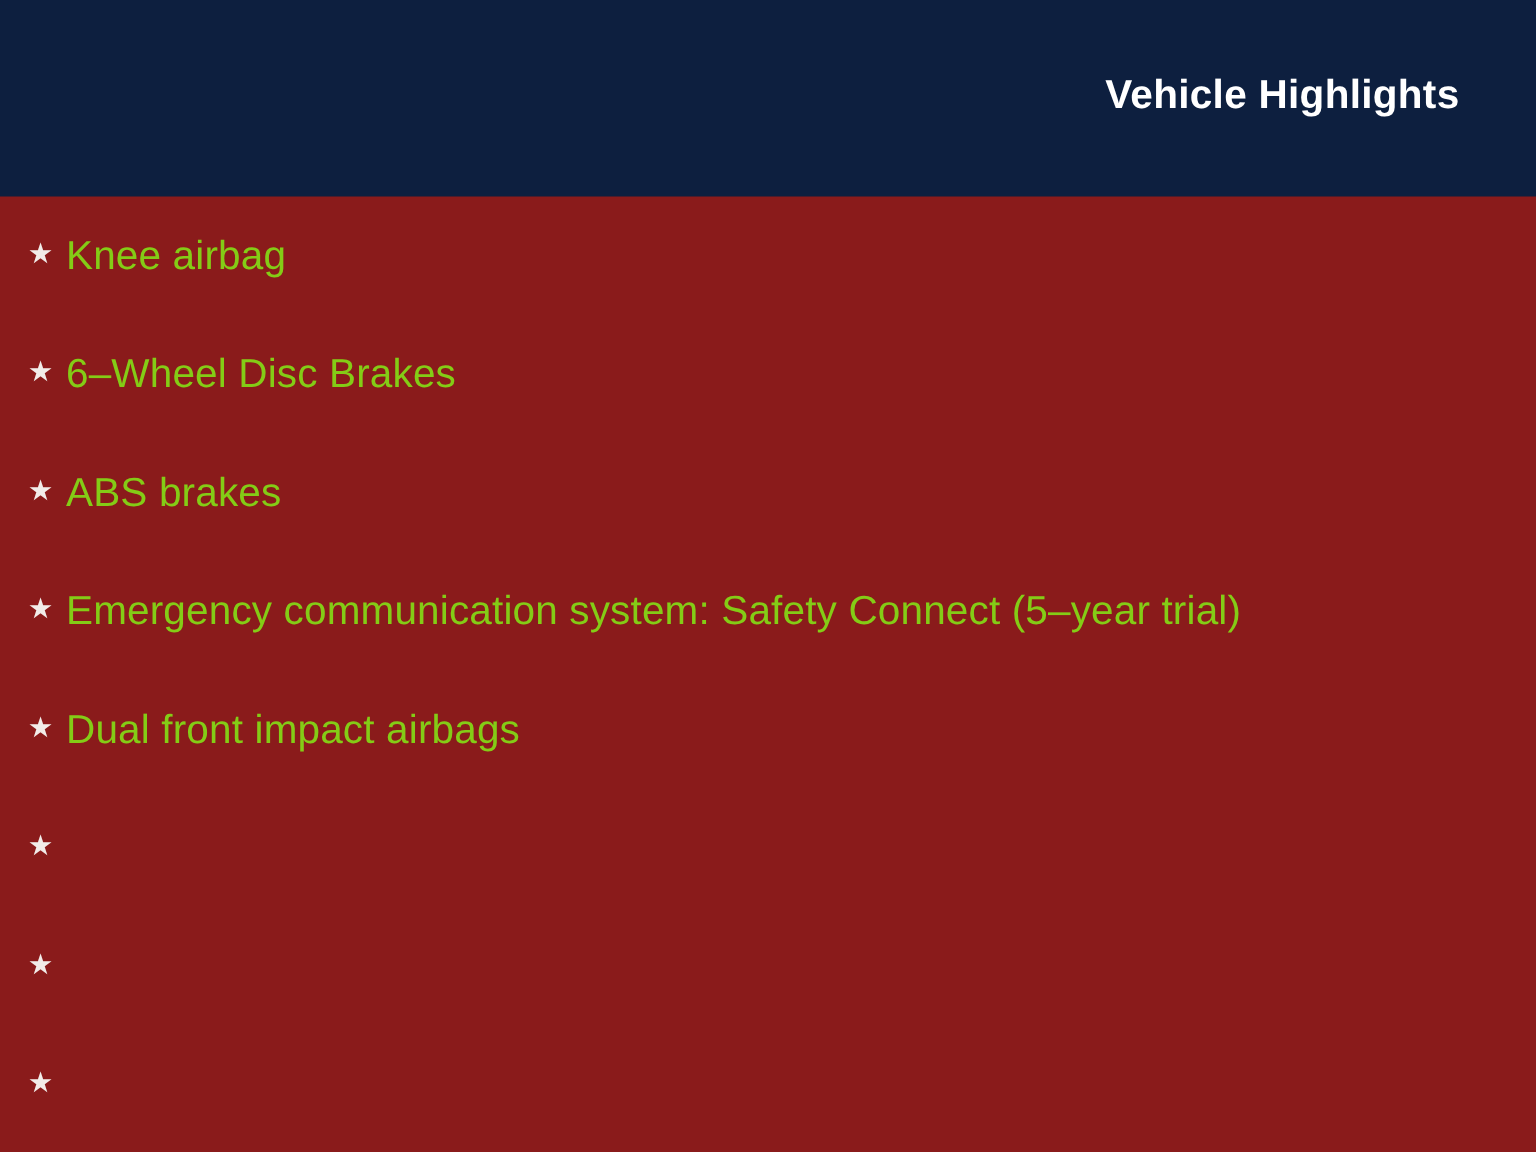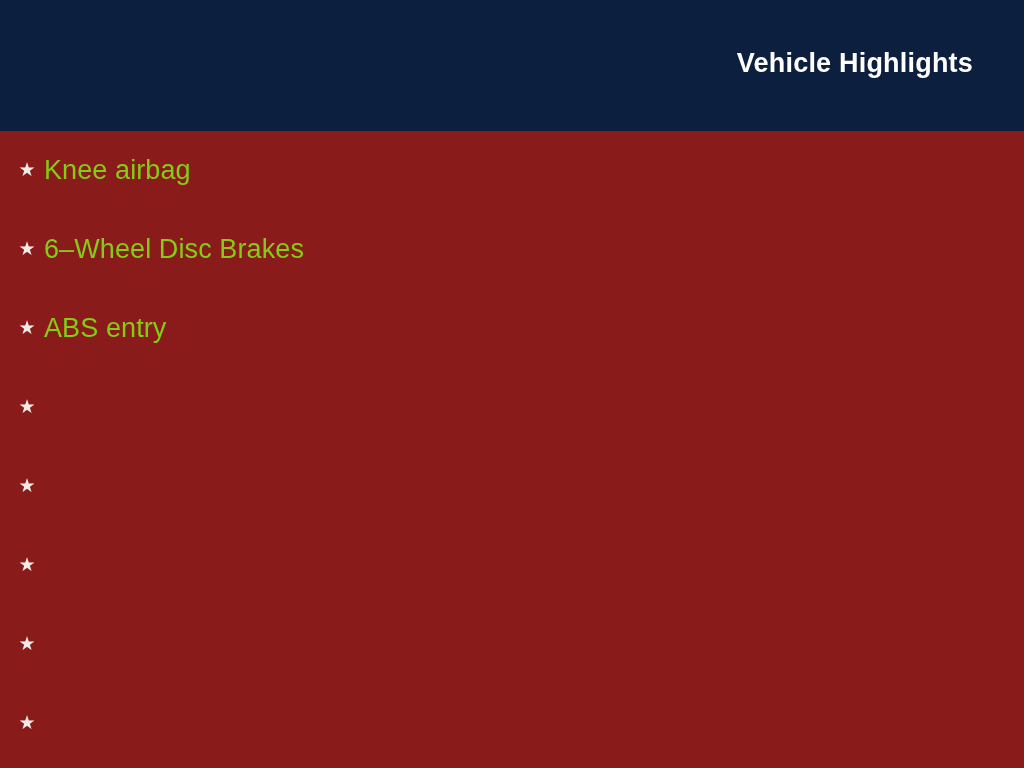--- a/index.html
+++ b/index.html
@@ -81,27 +81,29 @@
     <li class="bullet-item" style="top:17px;">
       <span class="bullet-star">★</span>
       <span class="bullet-text">Knee airbag</span>
     </li>
     <li class="bullet-item" style="top:96px;">
       <span class="bullet-star">★</span>
       <span class="bullet-text">6–Wheel Disc Brakes</span>
     </li>
     <li class="bullet-item" style="top:175px;">
       <span class="bullet-star">★</span>
-      <span class="bullet-text">ABS entry</span>
+      <span class="bullet-text">ABS brakes</span>
     </li>
     <li class="bullet-item" style="top:254px;">
       <span class="bullet-star">★</span>
+      <span class="bullet-text">Emergency communication system: Safety Connect (5–year trial)</span>
     </li>
     <li class="bullet-item" style="top:333px;">
       <span class="bullet-star">★</span>
+      <span class="bullet-text">Dual front impact airbags</span>
     </li>
     <li class="bullet-item" style="top:412px;">
       <span class="bullet-star">★</span>
     </li>
     <li class="bullet-item" style="top:491px;">
       <span class="bullet-star">★</span>
     </li>
     <li class="bullet-item" style="top:570px;">
       <span class="bullet-star">★</span>
     </li>

